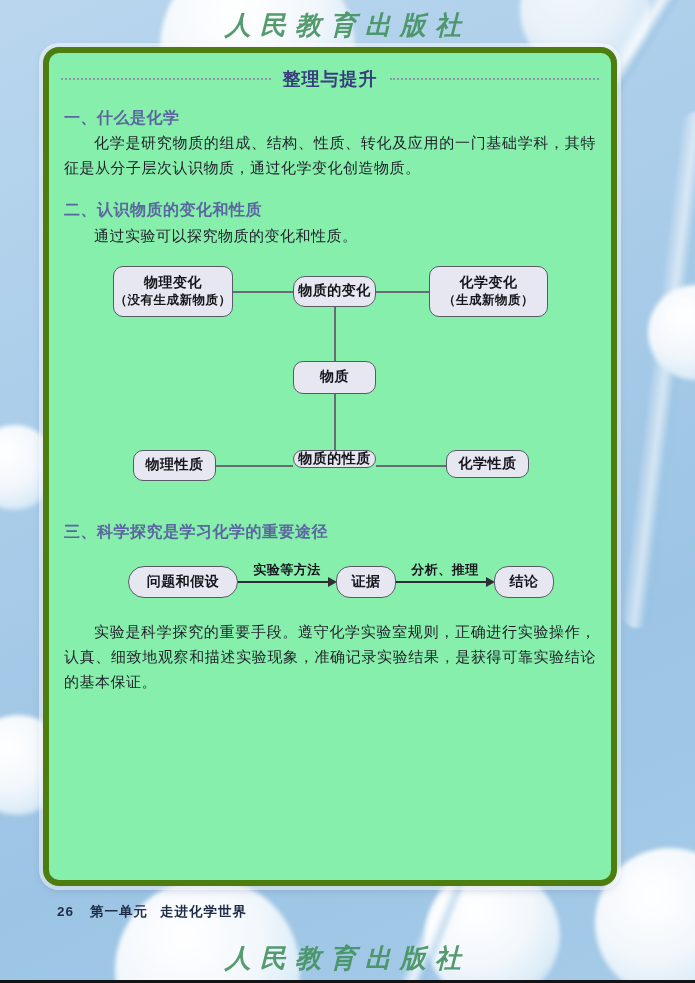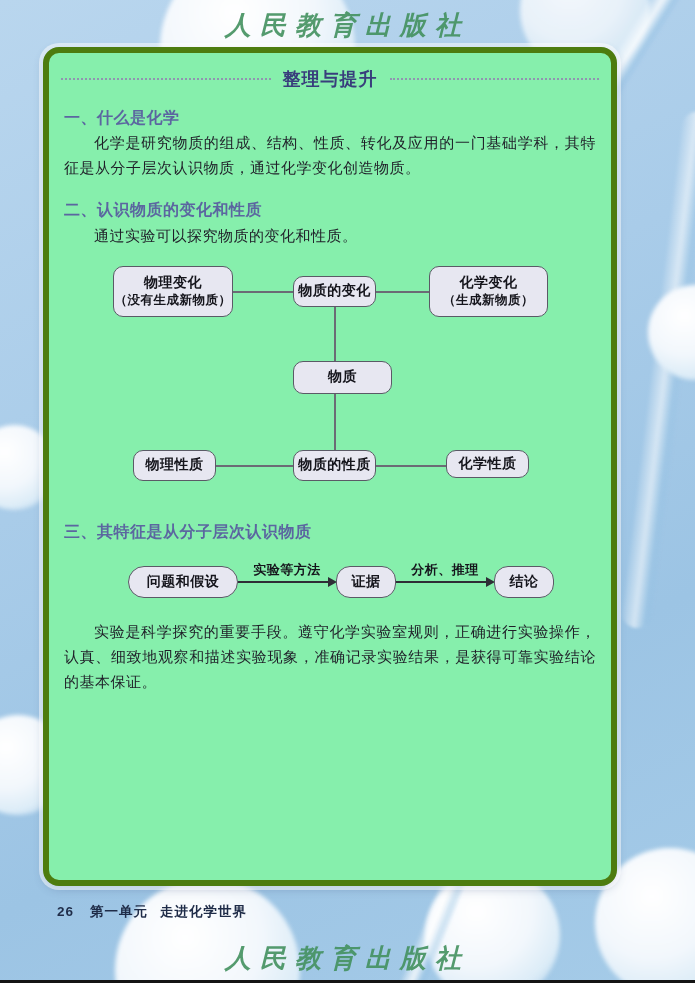--- a/index.html
+++ b/index.html
@@ -121,42 +121,42 @@
     <div class="hline" style="top:35px;left:327px;width:53px;"></div>
     <div class="vline" style="left:285px;top:51px;height:54px;"></div>
     <div class="vline" style="left:285px;top:138px;height:56px;"></div>
     <div class="hline" style="top:209px;left:167px;width:77px;"></div>
     <div class="hline" style="top:209px;left:327px;width:70px;"></div>
 
     <div class="node" style="left:64px;top:10px;width:120px;height:51px;">
       <span>物理变化</span>
       <span class="sub">（没有生成新物质）</span>
     </div>
-    <div class="node" style="left:244px;top:20px;width:83px;height:31px;">
+    <div class="node" style="left:244px;top:20px;width:83px;height:31px;border-radius:12px;">
       <span>物质的变化</span>
     </div>
     <div class="node" style="left:380px;top:10px;width:119px;height:51px;">
       <span>化学变化</span>
       <span class="sub">（生成新物质）</span>
     </div>
-    <div class="node" style="left:244px;top:105px;width:99px;height:33px;">
+    <div class="node" style="left:244px;top:105px;width:83px;height:33px;">
       <span>物质</span>
     </div>
     <div class="node" style="left:84px;top:194px;width:83px;height:31px;">
       <span>物理性质</span>
     </div>
-    <div class="node" style="left:244px;top:194px;width:83px;height:31px;">
+    <div class="node" style="left:244px;top:194px;width:83px;height:18px;">
       <span>物质的性质</span>
     </div>
     <div class="node" style="left:397px;top:194px;width:83px;height:28px;">
       <span>化学性质</span>
     </div>
   </div>
 
-  <div class="sec-heading" style="top:469px;">三、其特征是从分子层次认识物质</div>
+  <div class="sec-heading" style="top:469px;">三、科学探究是学习化学的重要途径</div>
 
   <div class="diagram" style="top:503px;height:55px;">
     <div class="arrow-label" style="left:190px;top:5px;">实验等方法</div>
     <div class="arrow-label" style="left:348px;top:5px;">分析、推理</div>
     <div class="arrow-line" style="left:189px;top:25px;width:91px;"></div>
     <div class="arrow-head" style="left:279px;top:21px;"></div>
     <div class="arrow-line" style="left:347px;top:25px;width:91px;"></div>
     <div class="arrow-head" style="left:437px;top:21px;"></div>
 
     <div class="node flow-node" style="left:79px;top:10px;width:110px;height:32px;border-radius:16px;">

